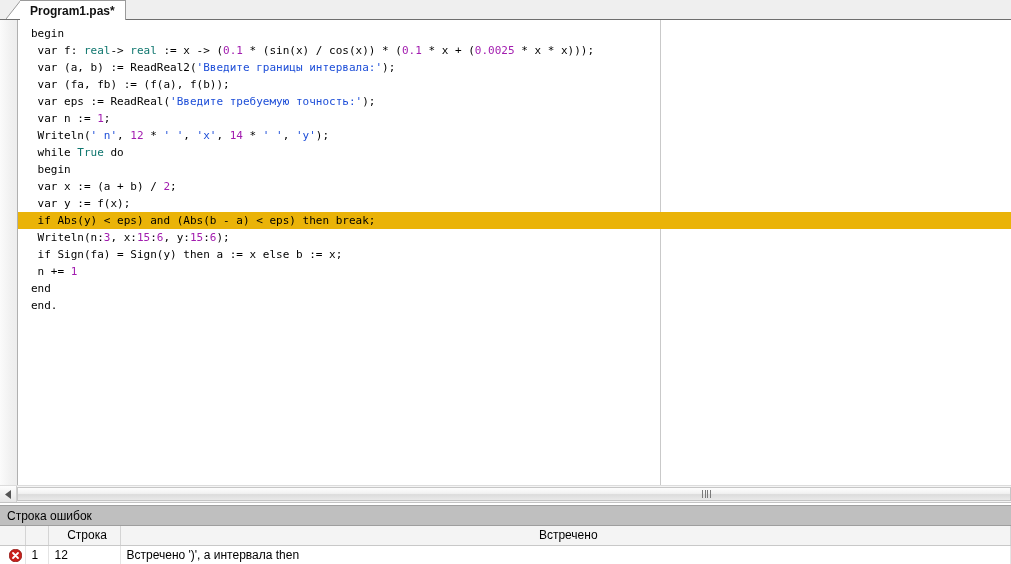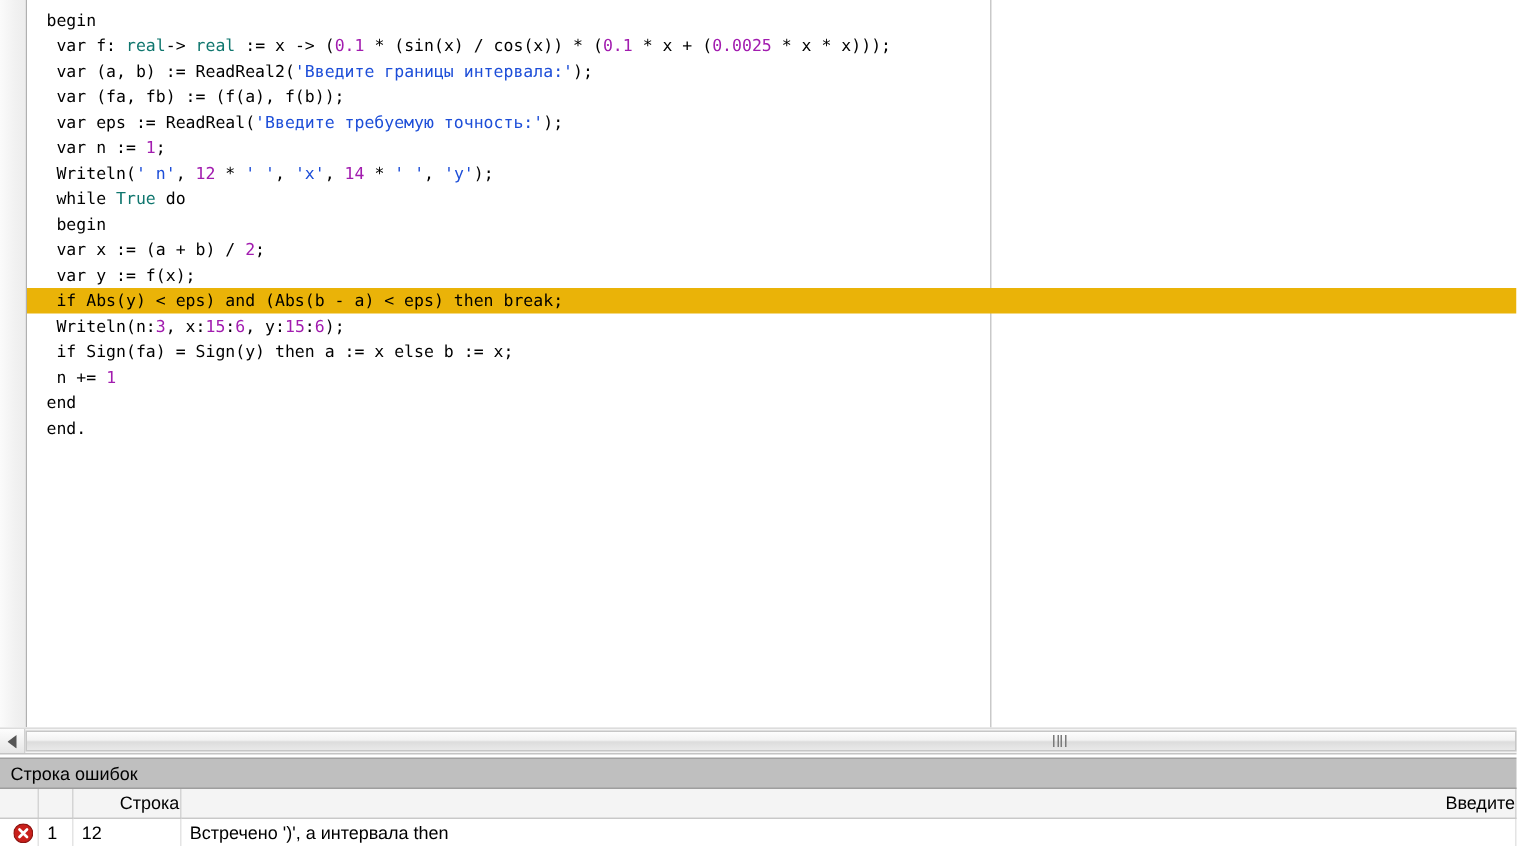--- a/index.html
+++ b/index.html
@@ -217,21 +217,21 @@
   .error-table {
     width: 100%;
     border-collapse: collapse;
     table-layout: fixed;
     font-size: 12px;
   }
   .error-table th {
     height: 19px;
     background: #f4f4f4;
     font-weight: normal;
-    text-align: right;
+    text-align: center;
     border-right: 1px solid #d4d4d4;
     border-bottom: 1px solid #c8c8c8;
     padding: 0 0 0 6px;
     box-sizing: border-box;
     color: #000;
   }
   .error-table td {
     height: 19px;
     border-right: 1px solid #e4e4e4;
     padding: 0 0 0 6px;
@@ -251,20 +251,31 @@
     display: inline-block;
     vertical-align: middle;
     line-height: 0;
   }
 </style>
 </head>
 <body>
 
 <div class="app">
 
+  <div class="tabstrip">
+    <div class="tab-slant">
+      <svg width="16" height="20" viewBox="0 0 16 20">
+        <polygon points="15,0 15,19 0,19" fill="#ffffff"></polygon>
+        <line x1="15" y1="0" x2="0" y2="19" stroke="#9a9a9a" stroke-width="1"></line>
+      </svg>
+    </div>
+    <div class="tab">
+      <span>Program1.pas*</span>
+    </div>
+  </div>
 
   <div class="editor-wrap">
     <div class="gutter">
       <div class="gutter-inner"></div>
     </div>
     <div class="code-area">
       <div class="margin-line"></div>
       <div class="code" id="code-lines"><div class="line"><span class="tok-plain">begin</span></div><div class="line"><span class="tok-plain"> var f: </span><span class="tok-type">real</span><span class="tok-plain">-&gt; </span><span class="tok-type">real</span><span class="tok-plain"> := x -&gt; (</span><span class="tok-num">0.1</span><span class="tok-plain"> * (sin(x) / cos(x)) * (</span><span class="tok-num">0.1</span><span class="tok-plain"> * x + (</span><span class="tok-num">0.0025</span><span class="tok-plain"> * x * x)));</span></div><div class="line"><span class="tok-plain"> var (a, b) := ReadReal2(</span><span class="tok-str">'Введите границы интервала:'</span><span class="tok-plain">);</span></div><div class="line"><span class="tok-plain"> var (fa, fb) := (f(a), f(b));</span></div><div class="line"><span class="tok-plain"> var eps := ReadReal(</span><span class="tok-str">'Введите требуемую точность:'</span><span class="tok-plain">);</span></div><div class="line"><span class="tok-plain"> var n := </span><span class="tok-num">1</span><span class="tok-plain">;</span></div><div class="line"><span class="tok-plain"> Writeln(</span><span class="tok-str">' n'</span><span class="tok-plain">, </span><span class="tok-num">12</span><span class="tok-plain"> * </span><span class="tok-str">' '</span><span class="tok-plain">, </span><span class="tok-str">'x'</span><span class="tok-plain">, </span><span class="tok-num">14</span><span class="tok-plain"> * </span><span class="tok-str">' '</span><span class="tok-plain">, </span><span class="tok-str">'y'</span><span class="tok-plain">);</span></div><div class="line"><span class="tok-plain"> while </span><span class="tok-type">True</span><span class="tok-plain"> do</span></div><div class="line"><span class="tok-plain"> begin</span></div><div class="line"><span class="tok-plain"> var x := (a + b) / </span><span class="tok-num">2</span><span class="tok-plain">;</span></div><div class="line"><span class="tok-plain"> var y := f(x);</span></div><div class="line error-line"><span class="tok-plain"> if Abs(y) &lt; eps) and (Abs(b - a) &lt; eps) then break;</span></div><div class="line"><span class="tok-plain"> Writeln(n:</span><span class="tok-num">3</span><span class="tok-plain">, x:</span><span class="tok-num">15</span><span class="tok-plain">:</span><span class="tok-num">6</span><span class="tok-plain">, y:</span><span class="tok-num">15</span><span class="tok-plain">:</span><span class="tok-num">6</span><span class="tok-plain">);</span></div><div class="line"><span class="tok-plain"> if Sign(fa) = Sign(y) then a := x else b := x;</span></div><div class="line"><span class="tok-plain"> n += </span><span class="tok-num">1</span></div><div class="line"><span class="tok-plain">end</span></div><div class="line"><span class="tok-plain">end.</span></div></div>
     </div>
   </div>
@@ -289,21 +300,21 @@
   <div class="hscroll-bottomline"></div>
 
   <div class="error-panel">
     <div class="error-title">Строка ошибок</div>
     <table class="error-table">
       <thead>
         <tr>
           <th class="col-icon"></th>
           <th class="col-num"></th>
           <th class="col-line">Строка</th>
-          <th class="col-desc">Введите</th>
+          <th class="col-desc">Встречено</th>
         </tr>
       </thead>
       <tbody>
         <tr>
           <td class="col-icon err-icon-cell">
             <span class="err-icon">
               <svg width="13" height="13" viewBox="0 0 13 13">
                 <circle cx="6.5" cy="6.5" r="6.3" fill="#c9201b"></circle>
                 <circle cx="6.5" cy="6.5" r="6.3" fill="none" stroke="#8d1512" stroke-width="0.8"></circle>
                 <path d="M4 4 L9 9 M9 4 L4 9" stroke="#ffffff" stroke-width="1.8" stroke-linecap="round"></path>

